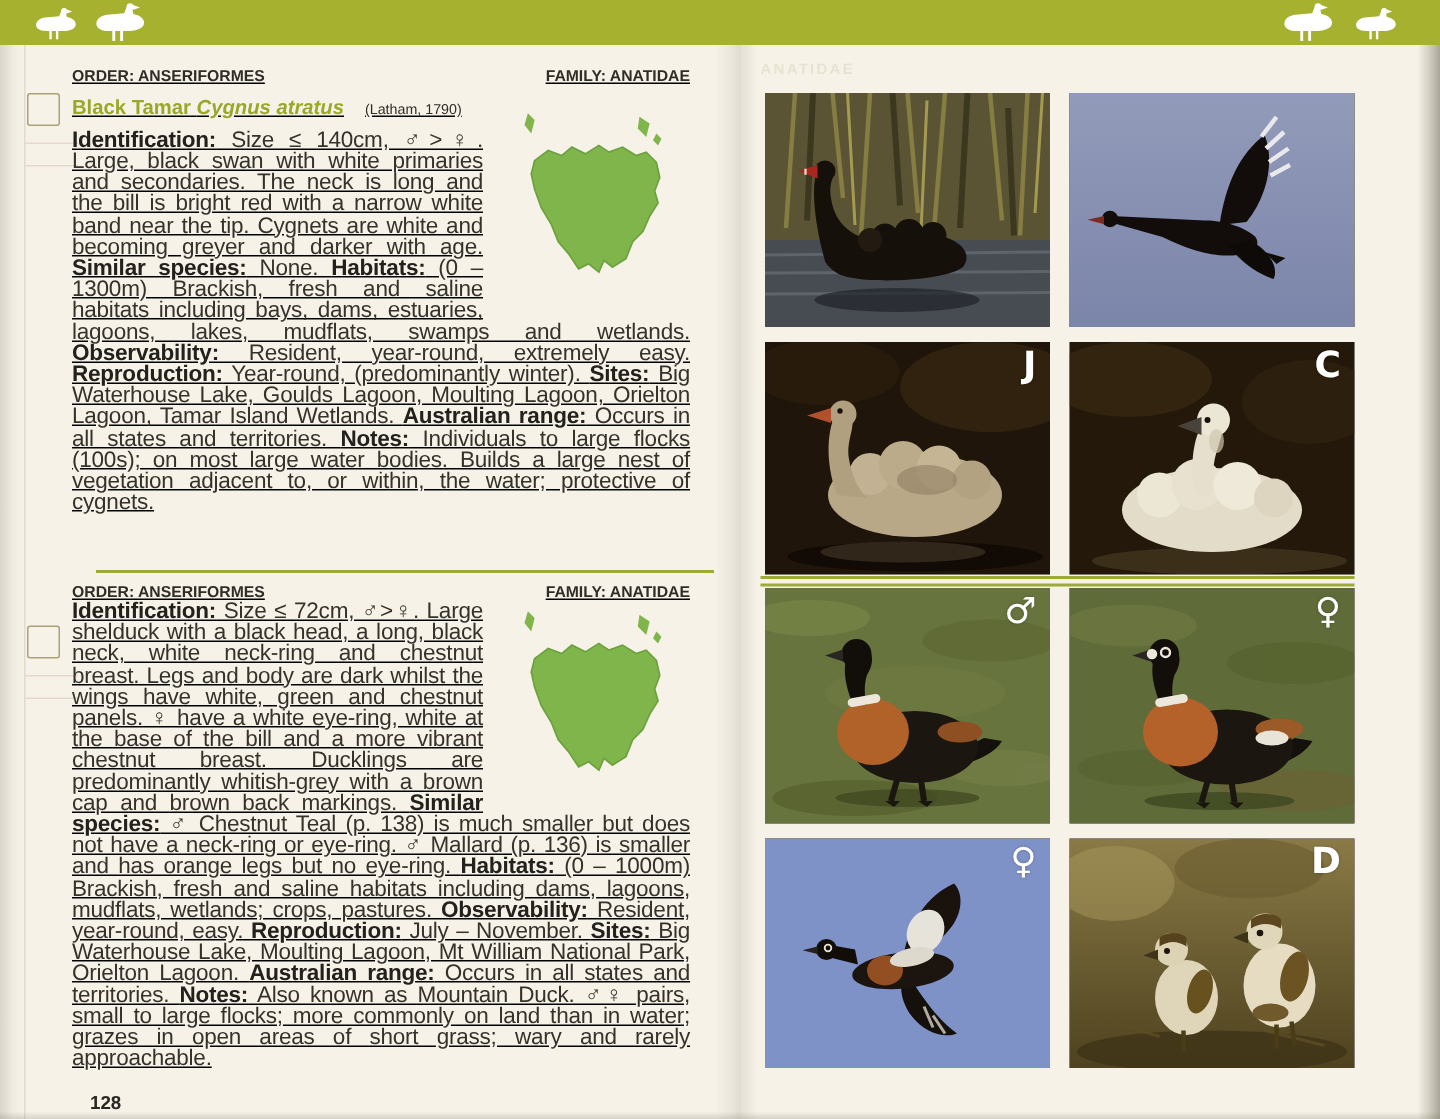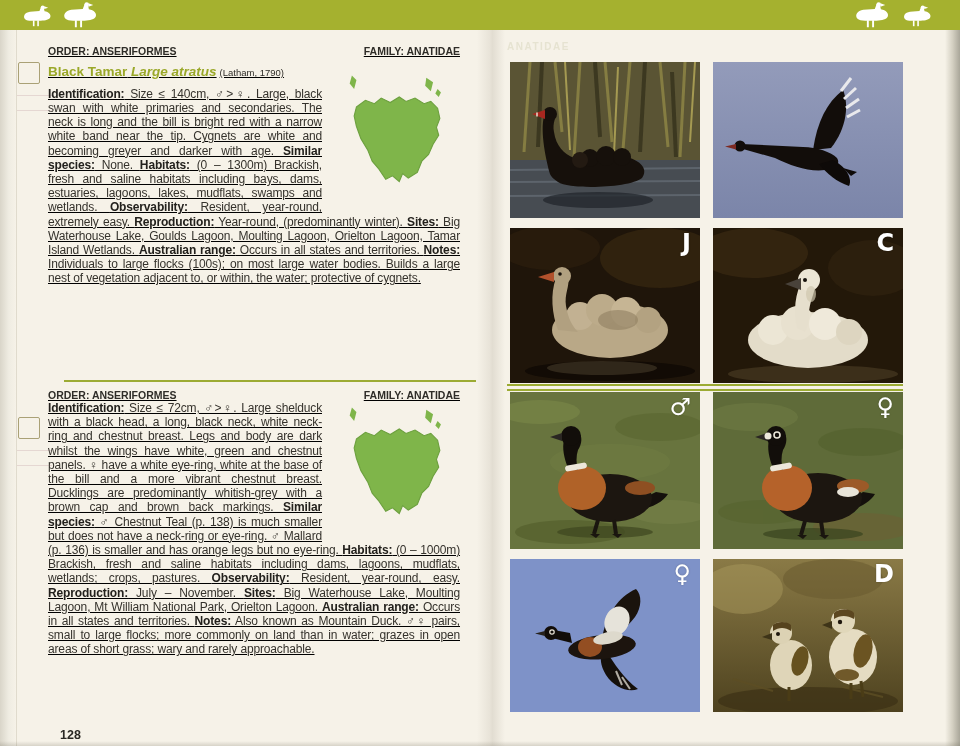--- a/index.html
+++ b/index.html
@@ -16,22 +16,22 @@
   .spine{position:absolute;left:477px;top:30px;width:28px;height:716px;
     background:linear-gradient(90deg,rgba(0,0,0,0),rgba(110,100,80,.10) 45%,rgba(110,100,80,.15) 55%,rgba(0,0,0,0));}
   .edge-bottom{position:absolute;left:0;right:0;bottom:0;height:5px;
     background:linear-gradient(180deg,rgba(0,0,0,0),rgba(90,85,70,.20));}
   
   .species{position:absolute;left:48px;width:412px;text-decoration:underline;}
   .sp1{top:45px;} .sp2{top:389px;}
   .orow{display:flex;justify-content:space-between;font-size:10.5px;font-weight:bold;color:#2f2d28;}
   .sp-title{margin:8px 0 7px 0;font-size:13.5px;font-weight:bold;color:#9aa829;line-height:1.1;}
   .sp-title .sci{font-style:italic;}
-  .sp-title .auth{font-size:9.5px;font-weight:normal;color:#2f2d28;margin-left:3px;}
-  .btext{font-size:12px;letter-spacing:-0.15px;line-height:14.2px;text-align:justify;color:#35322c;}
+  .sp-title .auth{font-size:9.5px;font-weight:normal;color:#2f2d28;margin-left:14px;}
+  .btext{font-size:15px;letter-spacing:-0.15px;line-height:14.2px;text-align:justify;color:#35322c;}
   .btext b{color:#23211d;}
   .mapfloat{float:right;position:relative;margin:0 0 2px 8px;}
   .mf1{width:130px;height:114px;} .mf2{width:130px;height:130px;}
   .mf1 svg{position:absolute;right:0;top:-16px;} .mf2 svg{position:absolute;right:0;top:2px;}
   .checkbox{position:absolute;left:18px;width:20px;height:20px;border:1.5px solid #aaa176;
     border-radius:2px;background:transparent;}
   .cb1{top:62px;} .cb2{top:417px;}
   .mline{position:absolute;left:6px;width:46px;height:1px;background:#e5d7d2;}
   .grule{position:absolute;left:64px;width:412px;height:2px;background:#9cab33;}
   
@@ -87,21 +87,21 @@
   <div class="mline" style="top:95px"></div>
   <div class="mline" style="top:110px"></div>
 
   <div class="species sp1">
     <div class="orow">
       <span>ORDER: ANSERIFORMES</span>
       <span>FAMILY: ANATIDAE</span>
     </div>
     <div class="sp-title">
       <span>Black Tamar</span>
-      <span class="sci">Large atratus</span><span class="auth">(Latham, 1790)</span>
+      <span class="sci">Cygnus atratus</span><span class="auth">(Latham, 1790)</span>
     </div>
     <div class="btext">
       <span class="mapfloat mf1" style="display:block;">
         <svg width="126" height="124" viewBox="0 0 100 110">
           <path d="M10,4 L14,8 L12,16 L8,11 Z" fill="#7fb54a"></path>
           <path d="M76,6 L82,10 L80,18 L75,13 Z" fill="#7fb54a"></path>
           <path d="M86,16 L89,19 L87,23 L84,20 Z" fill="#7fb54a"></path>
           <path d="M14,32 L22,26 L30,29 L36,24 L44,28 L52,23 L58,27 L66,24 L74,29 L80,27 L86,33 L88,42 L85,50 L87,57 L82,65 L78,74 L72,80 L68,90 L60,95 L55,91 L52,98 L46,93 L40,96 L34,87 L28,80 L24,70 L18,60 L14,49 L12,40 Z" fill="#7fb54a" stroke="#6da03f" stroke-width="1"></path>
         </svg>
       </span><span><b>Identification:</b><span> Size ≤ 140cm, ♂&gt;♀. Large, black swan with white primaries and secondaries. The neck is long and the bill is bright red with a narrow white band near the tip. Cygnets are white and becoming greyer and darker with age. </span><b>Similar species:</b><span> None. </span><b>Habitats:</b><span> (0 – 1300m) Brackish, fresh and saline habitats including bays, dams, estuaries, lagoons, lakes, mudflats, swamps and wetlands. </span><b>Observability:</b><span> Resident, year-round, extremely easy. </span><b>Reproduction:</b><span> Year-round, (predominantly winter). </span><b>Sites:</b><span> Big Waterhouse Lake, Goulds Lagoon, Moulting Lagoon, Orielton Lagoon, Tamar Island Wetlands. </span><b>Australian range:</b><span> Occurs in all states and territories. </span><b>Notes:</b><span> Individuals to large flocks (100s); on most large water bodies. Builds a large nest of vegetation adjacent to, or within, the water; protective of cygnets.</span></span>

